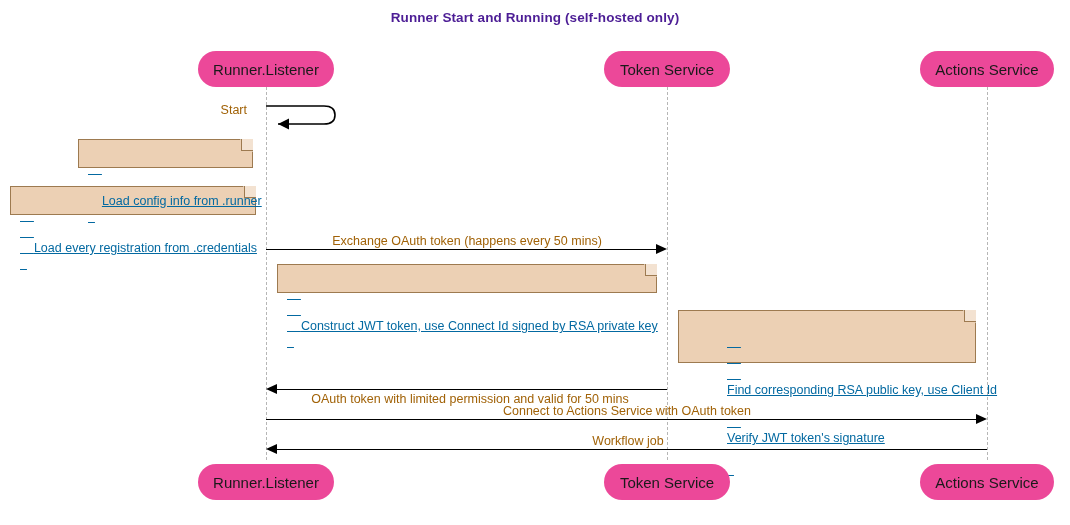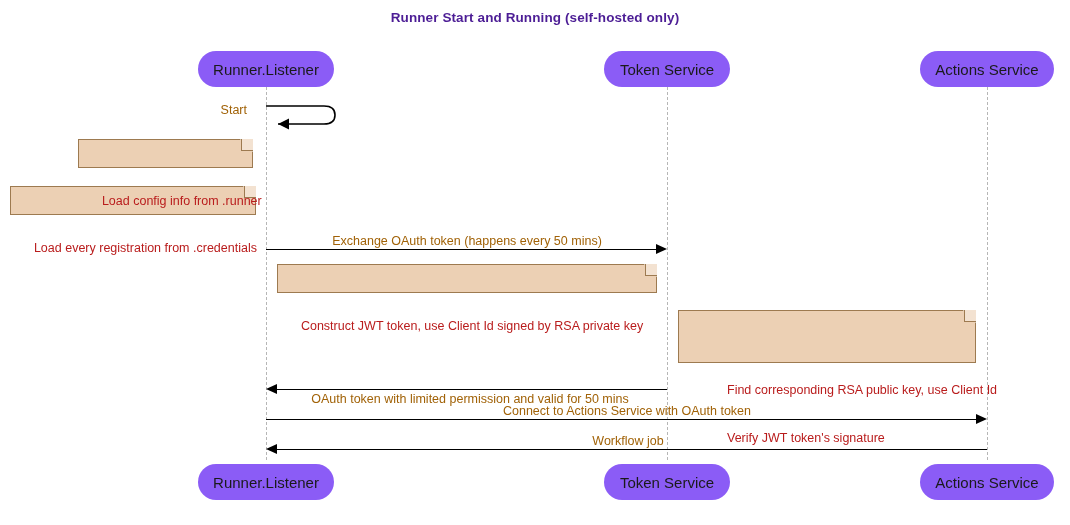--- a/index.html
+++ b/index.html
@@ -32,21 +32,21 @@
     font-weight: bold;
     color: #4c1d95;
     letter-spacing: 0.1px;
   }
 
   
   .participant {
     position: absolute;
     height: 36px;
     border-radius: 18px;
-    background: #8b5cf6;
+    background: #ec4899;
     display: flex;
     align-items: center;
     justify-content: center;
     box-sizing: border-box;
   }
   .participant-label {
     font-size: 15px;
     color: #1a1a1a;
     white-space: nowrap;
   }
@@ -59,23 +59,24 @@
   }
 
   
   .note {
     position: absolute;
     background: #ecd0b4;
     border: 1px solid #9d7a50;
     box-sizing: border-box;
     padding: 5px 8px 5px 9px;
     font-size: 12.5px;
-    color: #b91c1c;
+    color: #0369a1;
     line-height: 16px;
     white-space: pre;
+    text-decoration: underline;
   }
   .note .dogear {
     position: absolute;
     top: -1px;
     right: -1px;
     width: 12px;
     height: 12px;
     background: #f3e2d1;
     border-left: 1px solid #9d7a50;
     border-bottom: 1px solid #9d7a50;
@@ -159,21 +160,21 @@
     <span class="note-text">Load every registration from .credentials</span>
   </div>
 
   <div class="msg-line" style="left:266px; top:249px; width:390px;"></div>
   <div class="msg-arrow right" style="left:656px; top:244px;"></div>
   <div class="msg-label" style="left:467px; top:234px;">Exchange OAuth token (happens every 50 mins)</div>
 
   <div class="note" style="left:277px; top:264px; width:380px; height:29px;">
     <div class="dogear-cut"></div>
     <div class="dogear"></div>
-    <span class="note-text">Construct JWT token, use Client Id signed by RSA private key</span>
+    <span class="note-text">Construct JWT token, use Connect Id signed by RSA private key</span>
   </div>
 
   <div class="note" style="left:678px; top:310px; width:298px; height:53px; padding-top:7px;padding-left:48px;">
     <div class="dogear-cut"></div>
     <div class="dogear"></div>
     <div class="note-text">Find corresponding RSA public key, use Client Id</div>
     <div class="note-text">Verify JWT token's signature</div>
   </div>
 
   <div class="msg-line" style="left:277px; top:389px; width:390px;"></div>

